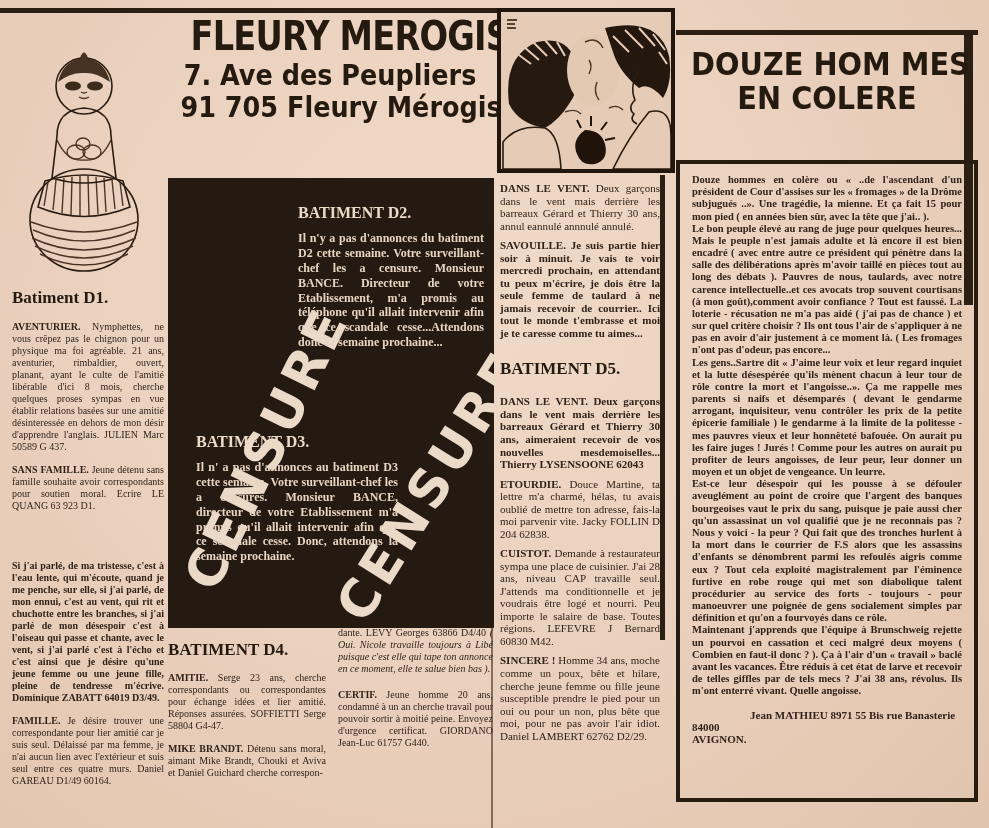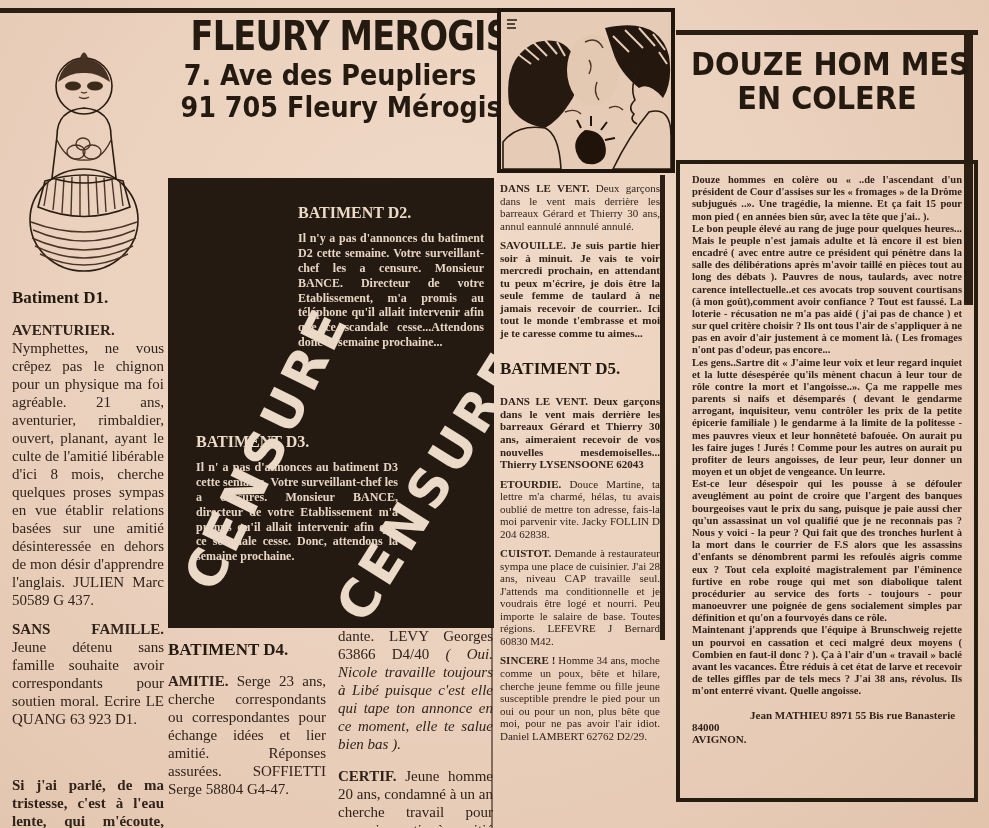--- a/index.html
+++ b/index.html
@@ -12,21 +12,21 @@
   .rule { position:absolute; background:#2b1f13; }
 
   
   #masthead { position:absolute; left:160px; top:16px; width:340px; text-align:center;
     color:#241a10; font-family:"DejaVu Sans", sans-serif; font-weight:700; }
   #masthead .m1 { font-size:41px; line-height:1.02; transform:scaleX(.82); letter-spacing:-1px; white-space:nowrap; }
   #masthead .m2 { font-size:29px; line-height:1.18; transform:scaleX(.88); white-space:nowrap; }
   #masthead .m3 { font-size:29px; line-height:1.08; transform:scaleX(.88); white-space:nowrap; }
 
   
-  .ad { font-size:15px; line-height:1.2; text-align:justify; margin-bottom:11px; }
+  .ad { font-size:10px; line-height:1.2; text-align:justify; margin-bottom:11px; }
   .lead { font-weight:700; }
   .bold { font-weight:700; }
   .h-serif { font-weight:700; font-size:17px; color:#241a10; }
 
   
   #baby-illo { position:absolute; left:26px; top:40px; }
   #col1 { position:absolute; left:12px; top:288px; width:152px; }
   #col1 .h-serif { margin-bottom:13px; }
   #col1 .poem { font-weight:700;margin-top:48px; }
 
@@ -150,20 +150,21 @@
     </div>
     <div class="cens-block" id="cens-d3">
       <div class="h-serif">BATIMENT D3.</div>
       <p>Il n' a pas d'annonces au batiment D3 cette semaine. Votre surveillant-chef les a censures. Monsieur BANCE, directeur de votre Etablissement m'a promis qu'il allait intervenir afin que ce scandale cesse. Donc, attendons la semaine prochaine.</p>
     </div>
   </div>
 
   <div id="col2b-left">
     <div class="h-serif">BATIMENT D4.</div>
     <p class="ad"><span class="lead">AMITIE.</span><span> Serge 23 ans, cherche correspondants ou correspondantes pour échange idées et lier amitié. Réponses assurées. SOFFIETTI Serge 58804 G4-47.</span></p>
+    <p class="ad"><span class="lead">MIKE BRANDT.</span><span> Détenu sans moral, aimant Mike Brandt, Chouki et Aviva et Daniel Guichard cherche correspon-</span></p>
   </div>
   <div id="col2b-right">
     <p class="ad"><span>dante. LEVY Georges 63866 D4/40 </span><span class="italic">( Oui. Nicole travaille toujours à Libé puisque c'est elle qui tape ton annonce en ce moment, elle te salue bien bas ).</span></p>
     <p class="ad"><span class="lead">CERTIF.</span><span> Jeune homme 20 ans, condamné à un an cherche travail pour pouvoir sortir à moitié peine. Envoyez d'urgence certificat. GIORDANO Jean-Luc 61757 G440.</span></p>
   </div>
 
   <div id="comic-illo">
     <svg width="170" height="157" viewBox="0 0 170 157">
       <g stroke="#241810" stroke-width="1.6" fill="none">
         <path d="M6 8 h10 M6 12 h8 M6 16 h9"></path>

